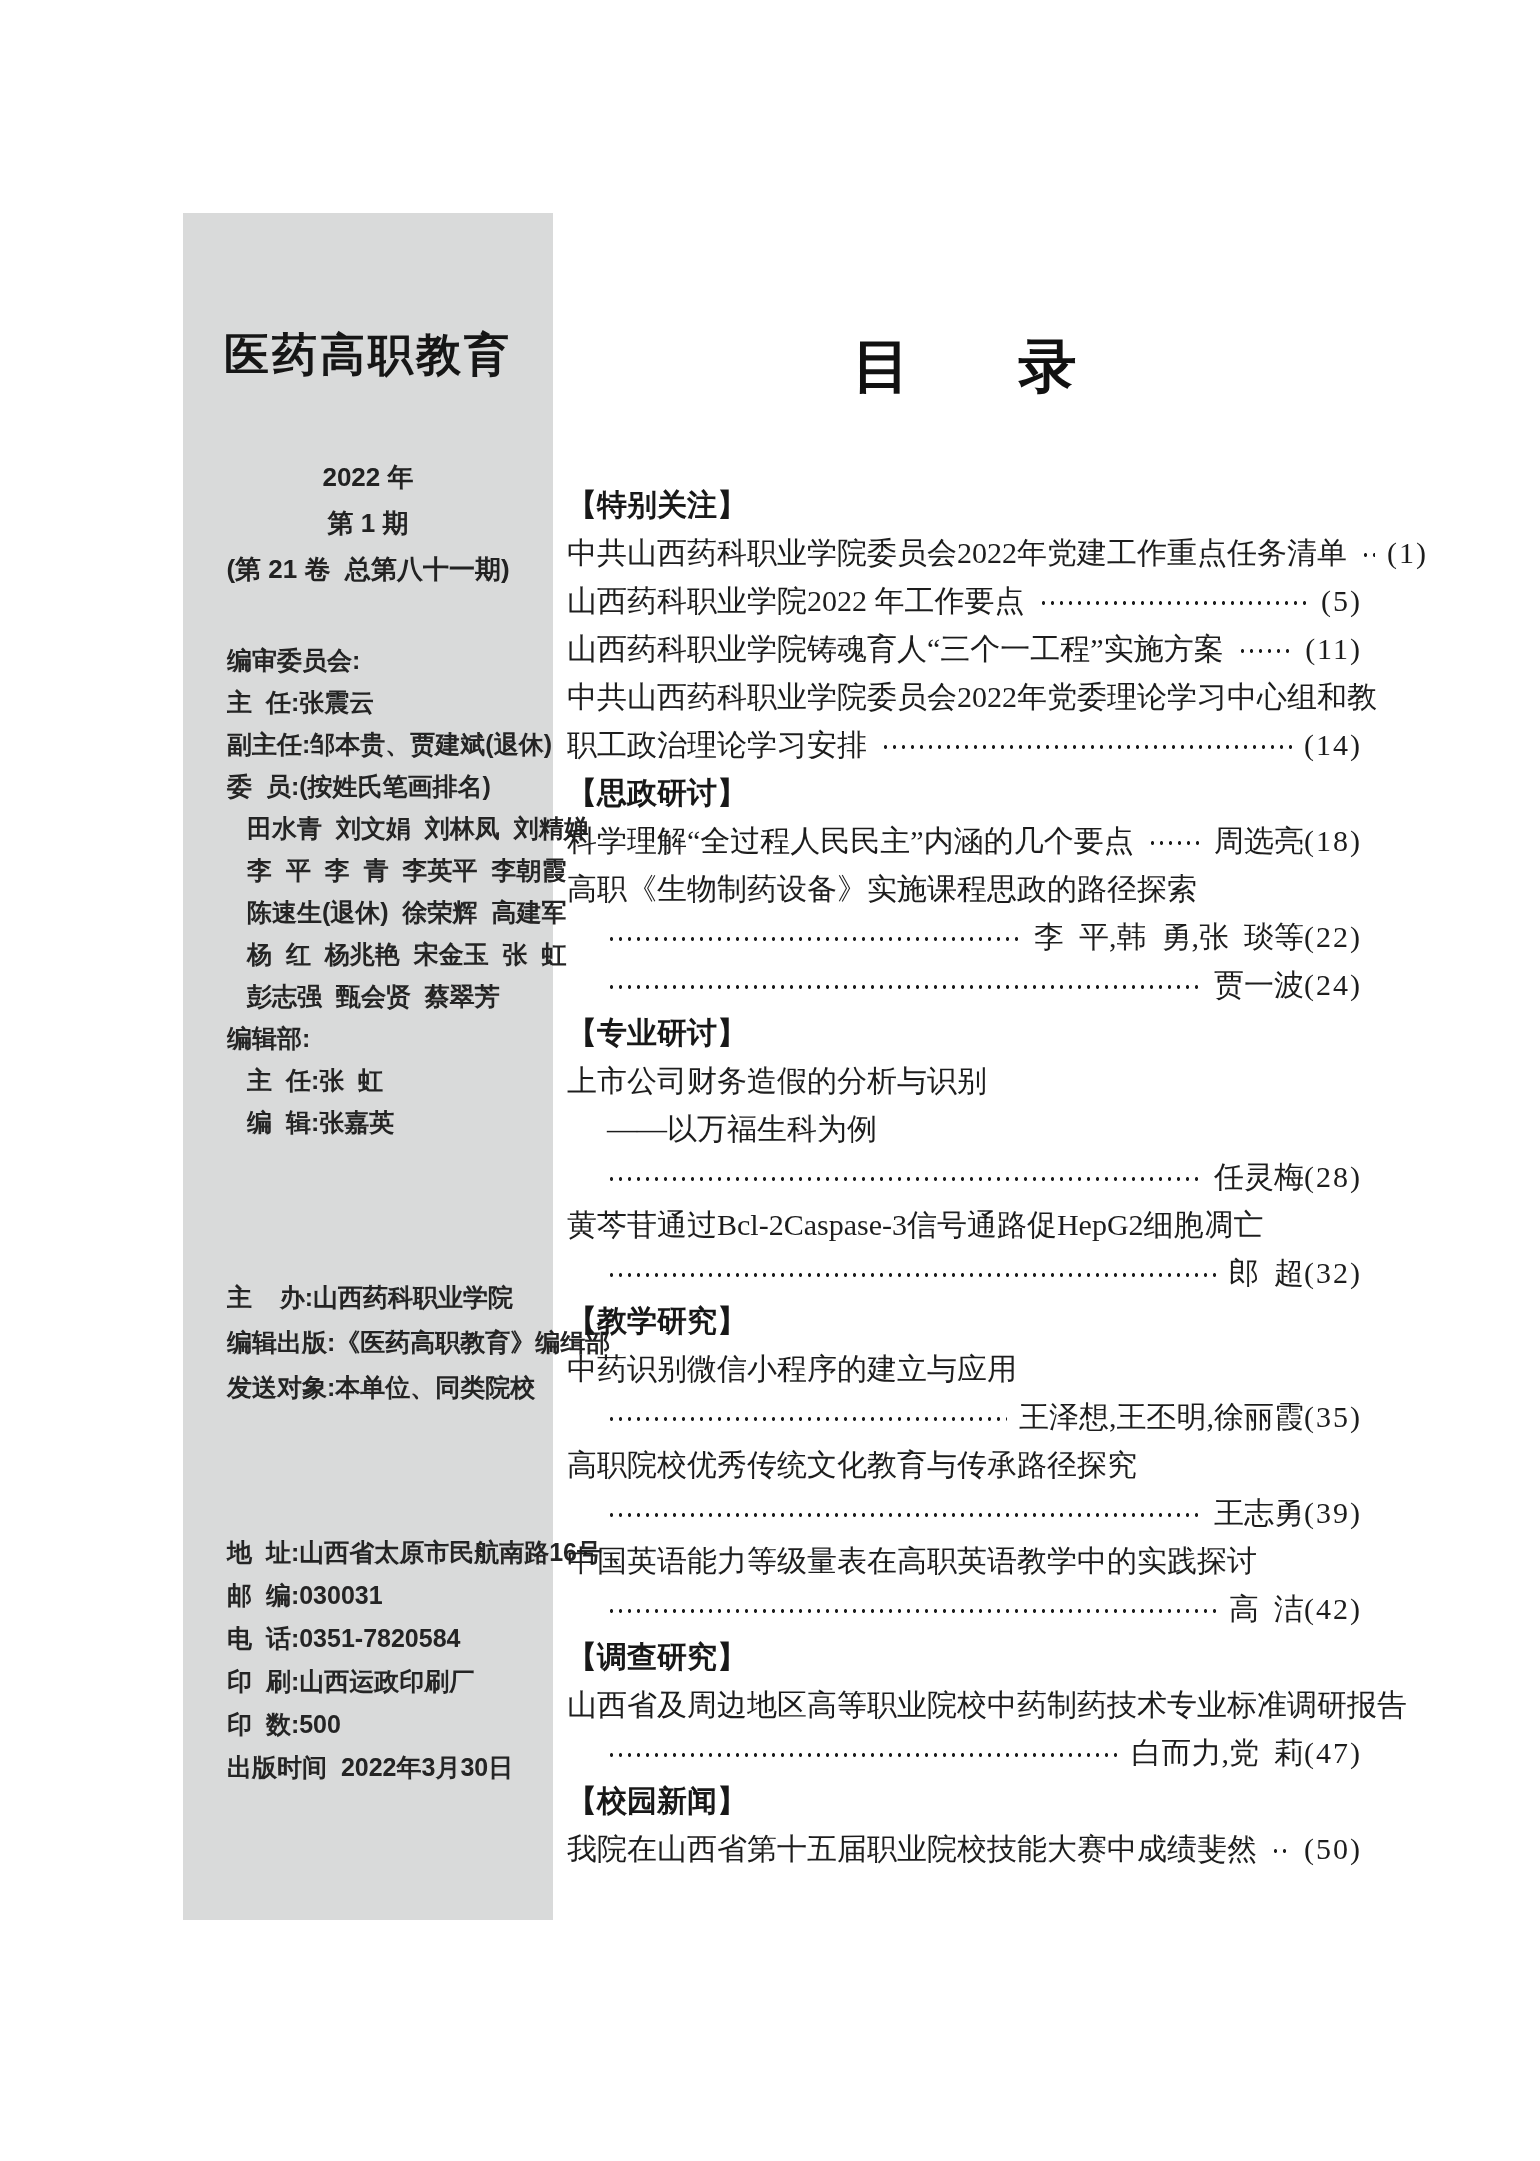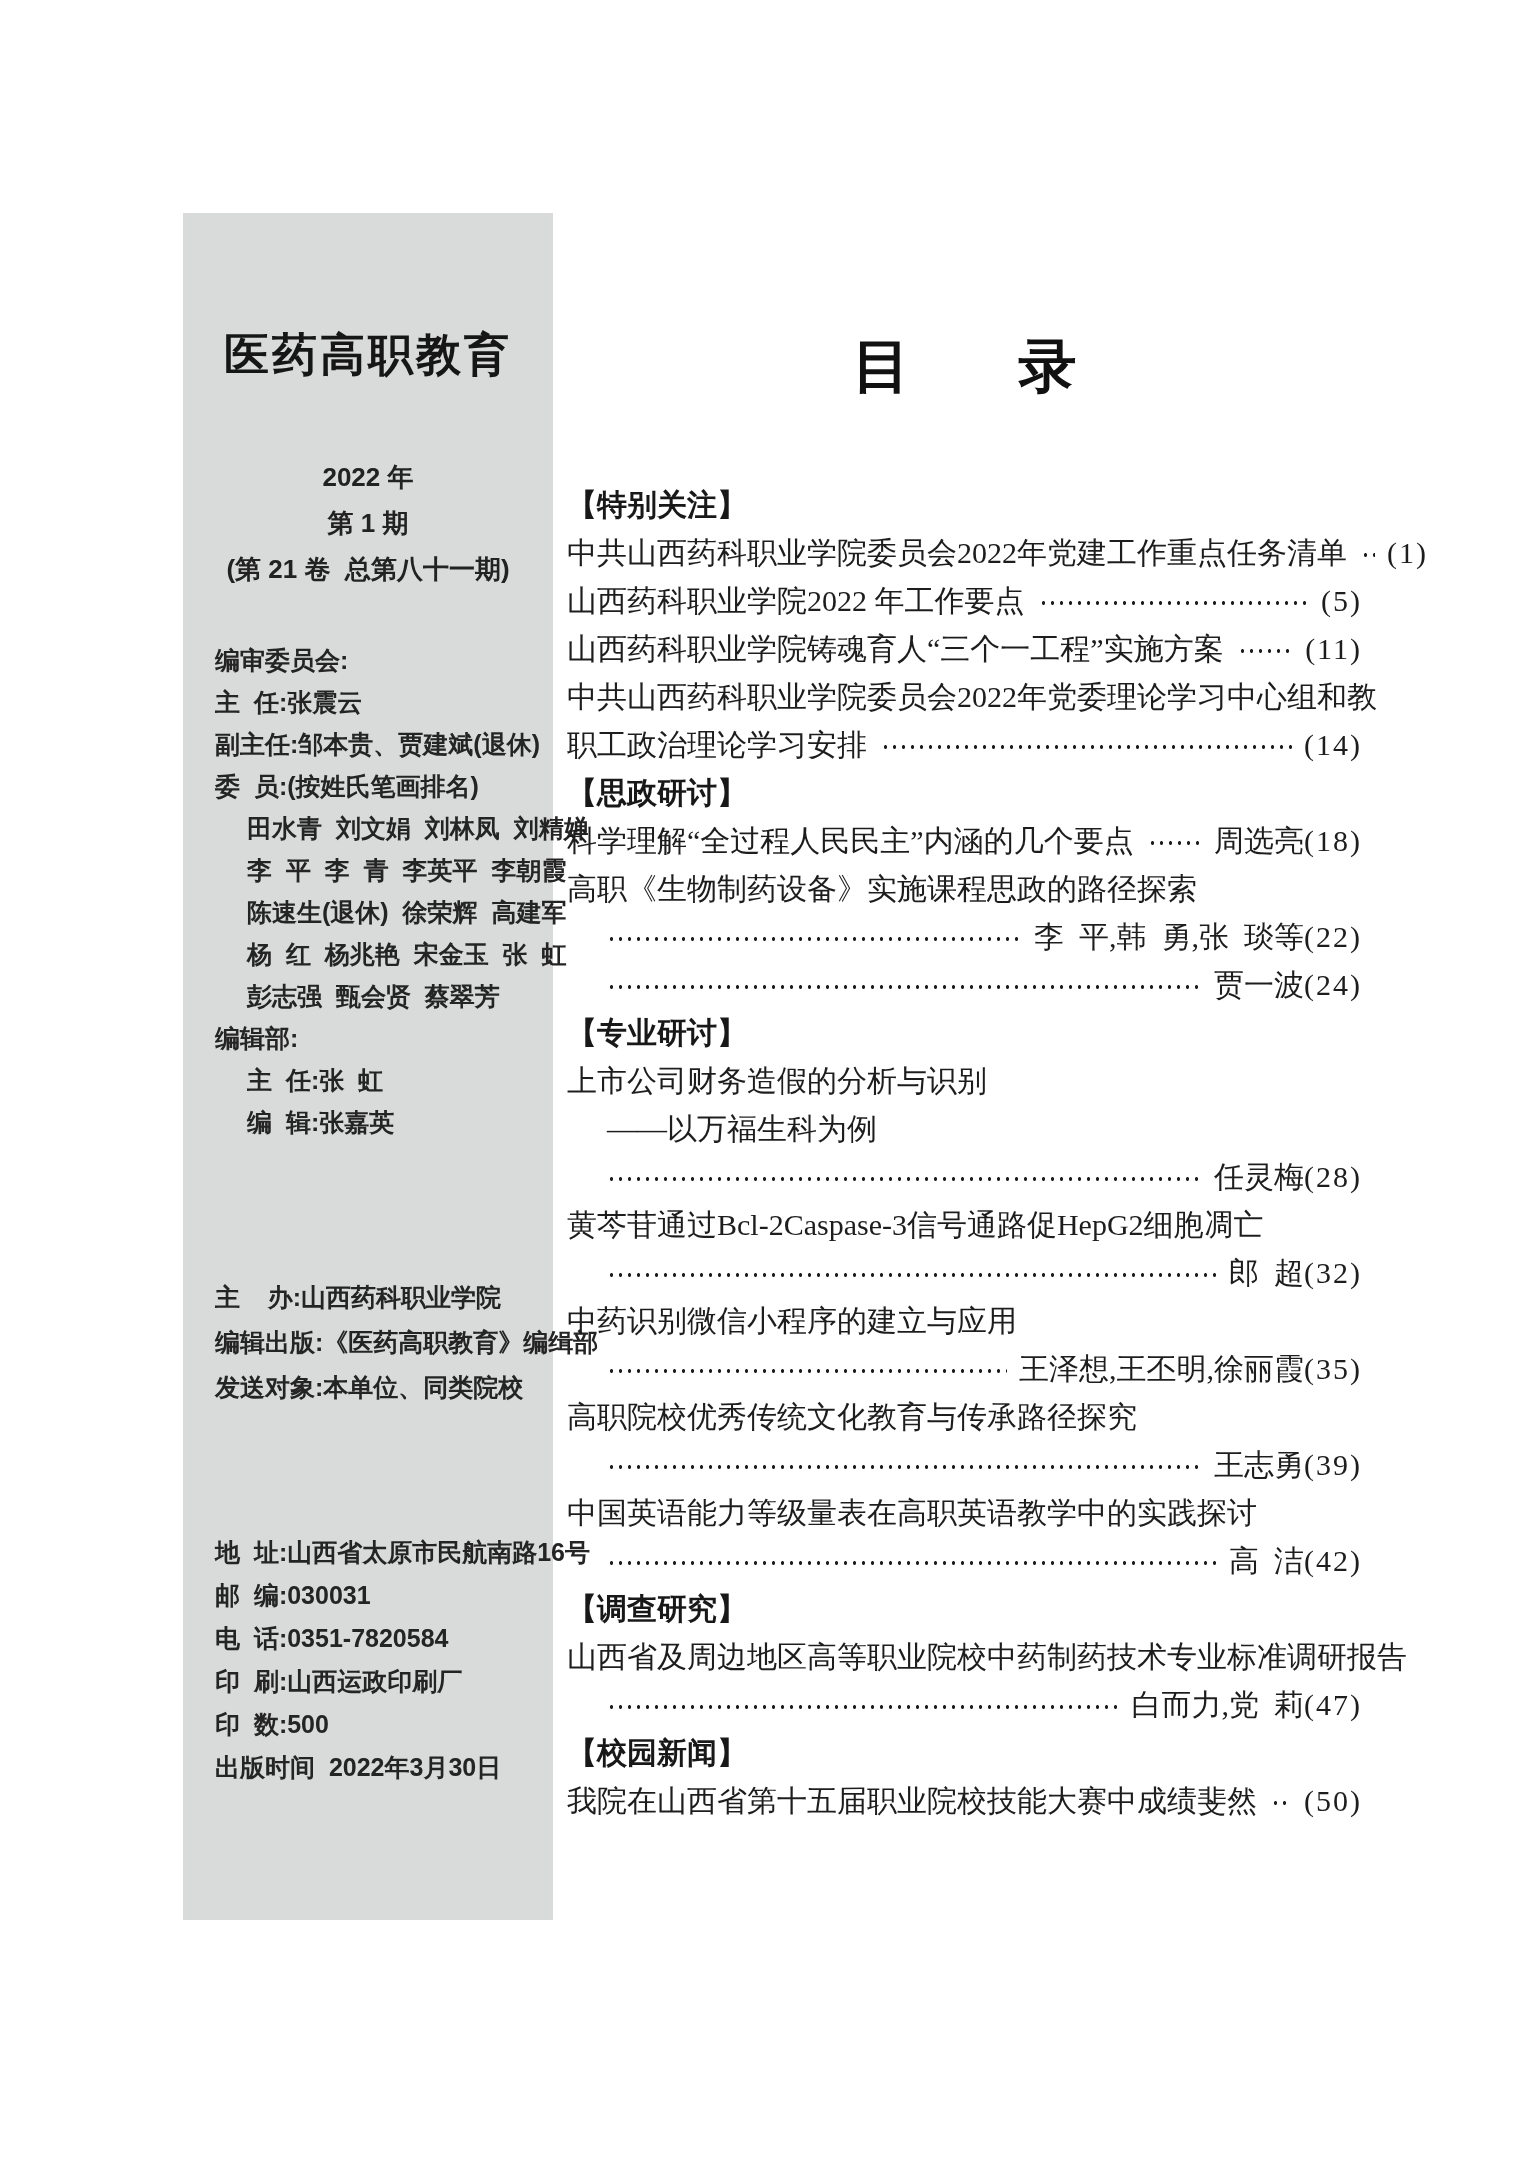--- a/index.html
+++ b/index.html
@@ -27,21 +27,21 @@
     font-family:"Liberation Sans","DejaVu Sans",sans-serif;font-weight:bold;font-size:26px;color:#222;}
   .j-meta > div{height:46px;display:flex;align-items:center;justify-content:center;white-space:pre;}
   .s-block{position:absolute;left:0;right:0;
     font-family:"Liberation Sans","DejaVu Sans",sans-serif;font-weight:bold;font-size:25px;color:#242424;}
   #committee{top:426px;}
   #committee .s-row{height:42px;}
   #publish{top:1062px;}
   #publish .s-row{height:45px;}
   #contact{top:1318px;}
   #contact .s-row{height:43px;}
-  .s-row{display:flex;align-items:center;padding-left:32px;white-space:pre;}
+  .s-row{display:flex;align-items:center;padding-left:44px;white-space:pre;}
   .s-row.indent{padding-left:64px;}
   
   .toc{position:absolute;left:567px;top:0;width:795px;}
   .toc-title{
     position:absolute;top:328px;left:0;right:0;
     display:flex;justify-content:center;gap:108px;
     font-size:58px;font-weight:bold;color:#111;
     font-family:"Liberation Serif","DejaVu Serif",serif;
   }
   #toc-list{position:absolute;top:481px;left:0;width:795px;text-align:center;}
@@ -165,20 +165,21 @@
         <span class="page">(28)</span>
       </div>
       <div class="toc-line">
         <span class="t">黄芩苷通过Bcl-2Caspase-3信号通路促HepG2细胞凋亡</span>
       </div>
       <div class="toc-line indent">
         <span class="leader"></span>
         <span class="author">郎  超</span>
         <span class="page">(32)</span>
       </div>
+      <div class="toc-header">【教学研究】</div>
       <div class="toc-line">
         <span class="t">中药识别微信小程序的建立与应用</span>
       </div>
       <div class="toc-line indent">
         <span class="leader"></span>
         <span class="author">王泽想,王丕明,徐丽霞</span>
         <span class="page">(35)</span>
       </div>
       <div class="toc-line">
         <span class="t">高职院校优秀传统文化教育与传承路径探究</span>

